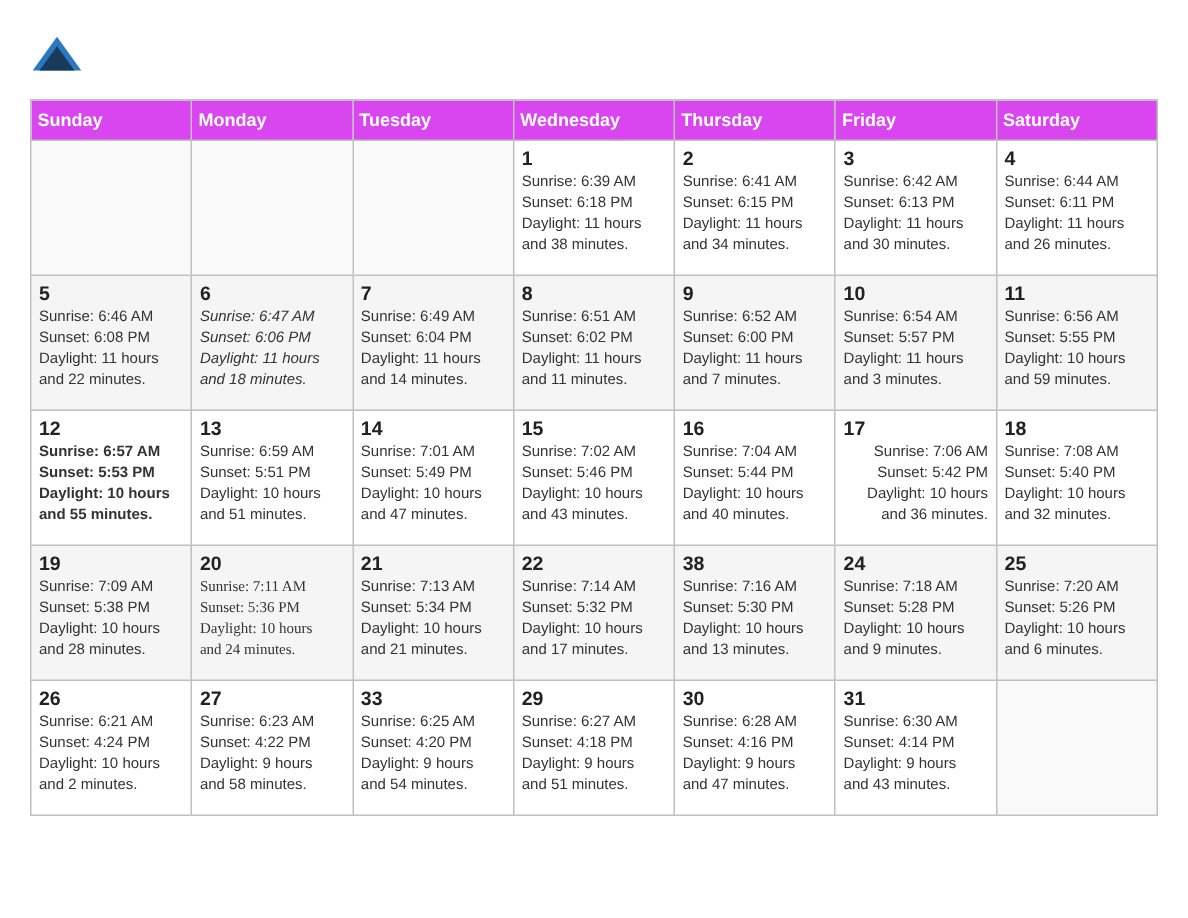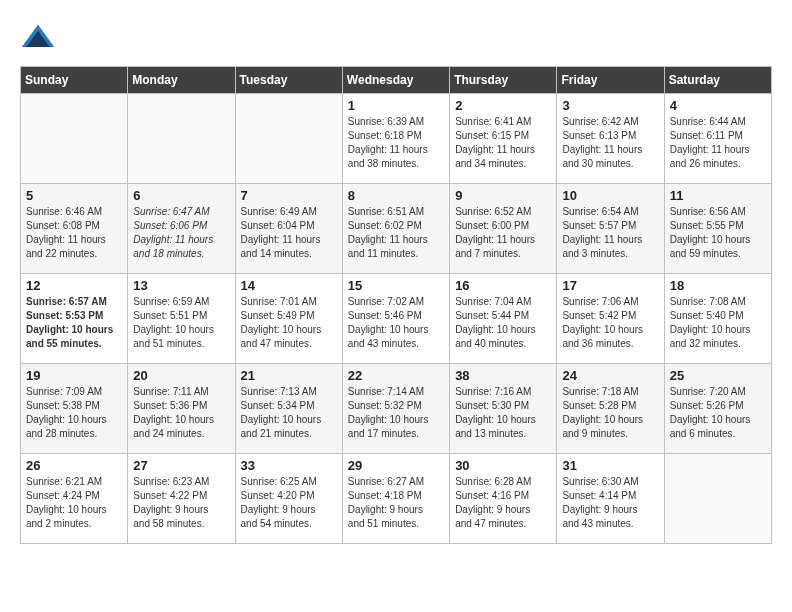--- a/index.html
+++ b/index.html
@@ -43,21 +43,21 @@
     .subtitle {
       font-size: 14px;
       color: #333;
     }
     table {
       width: 100%;
       border-collapse: collapse;
       table-layout: fixed;
     }
     thead tr th {
-      background-color: #404040;
+      background-color: #d946ef;
       color: #fff;
       font-size: 12px;
       font-weight: bold;
       padding: 6px 4px;
       text-align: left;
       border: 1px solid #c0c0c0;
     }
     tbody tr td {
       border: 1px solid #c0c0c0;
       vertical-align: top;
@@ -231,21 +231,21 @@
         </td>
         <td>
           <span class="day-num">16</span>
           <div class="day-info" style="white-space: pre-line;">Sunrise: 7:04 AM
 Sunset: 5:44 PM
 Daylight: 10 hours
 and 40 minutes.</div>
         </td>
         <td>
           <span class="day-num">17</span>
-          <div class="day-info" style="white-space: pre-line;">Sunrise: 7:06 AM
+          <div class="day-info" style="white-space: pre-line; text-align: right;">Sunrise: 7:06 AM
 Sunset: 5:42 PM
 Daylight: 10 hours
 and 36 minutes.</div>
         </td>
         <td>
           <span class="day-num">18</span>
           <div class="day-info" style="white-space: pre-line;">Sunrise: 7:08 AM
 Sunset: 5:40 PM
 Daylight: 10 hours
 and 32 minutes.</div>
@@ -254,21 +254,21 @@
       <tr>
         <td>
           <span class="day-num">19</span>
           <div class="day-info" style="white-space: pre-line;">Sunrise: 7:09 AM
 Sunset: 5:38 PM
 Daylight: 10 hours
 and 28 minutes.</div>
         </td>
         <td>
           <span class="day-num">20</span>
-          <div class="day-info" style="white-space: pre-line;">Sunrise: 7:11 AM
+          <div class="day-info" style="white-space: pre-line; font-family: Liberation Serif, serif;">Sunrise: 7:11 AM
 Sunset: 5:36 PM
 Daylight: 10 hours
 and 24 minutes.</div>
         </td>
         <td>
           <span class="day-num">21</span>
           <div class="day-info" style="white-space: pre-line;">Sunrise: 7:13 AM
 Sunset: 5:34 PM
 Daylight: 10 hours
 and 21 minutes.</div>

